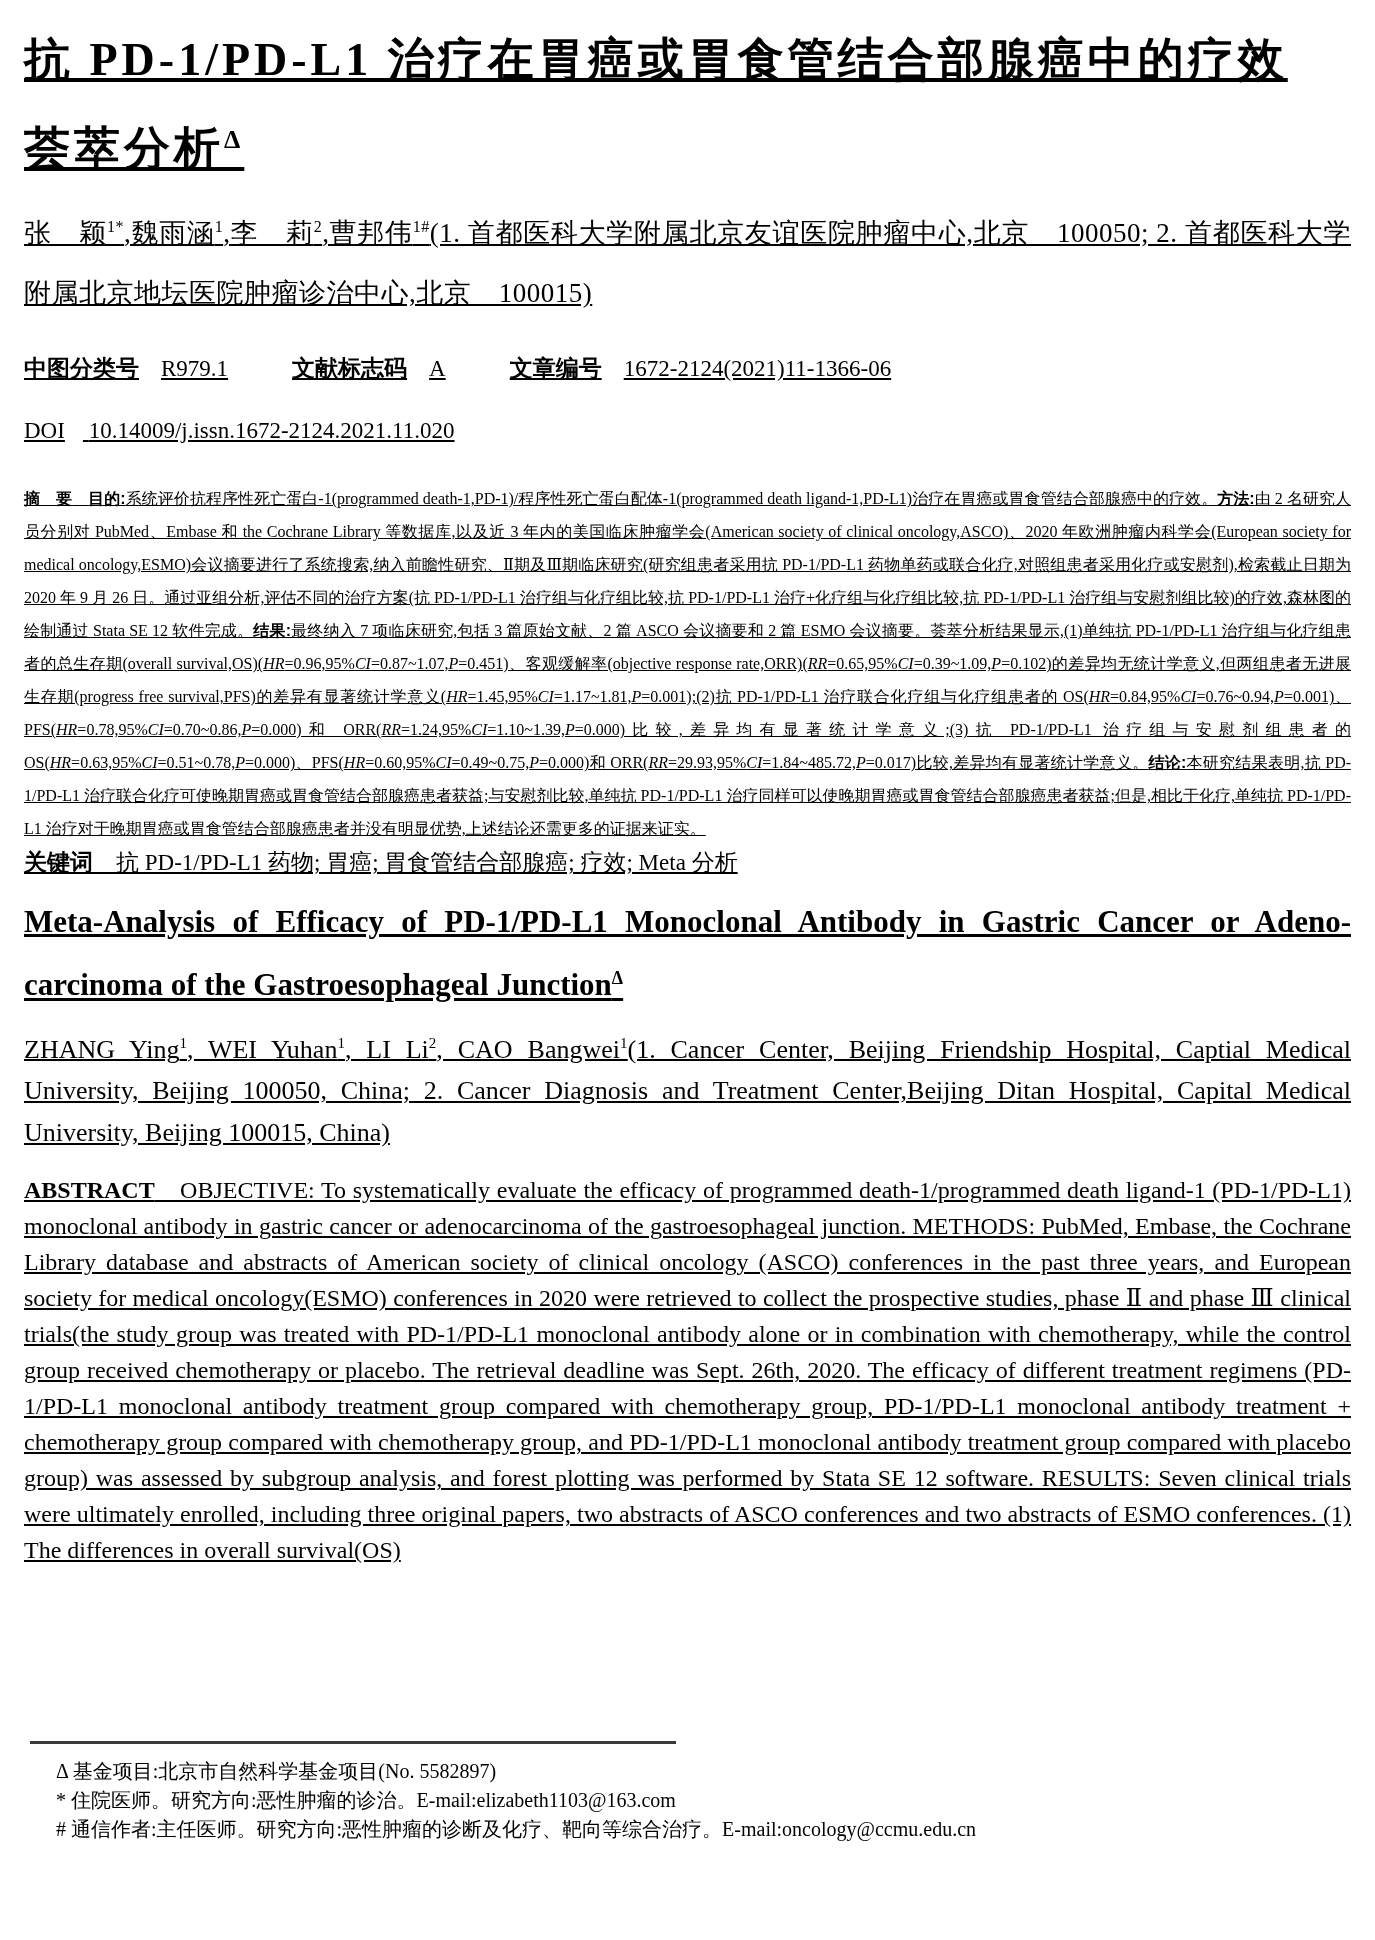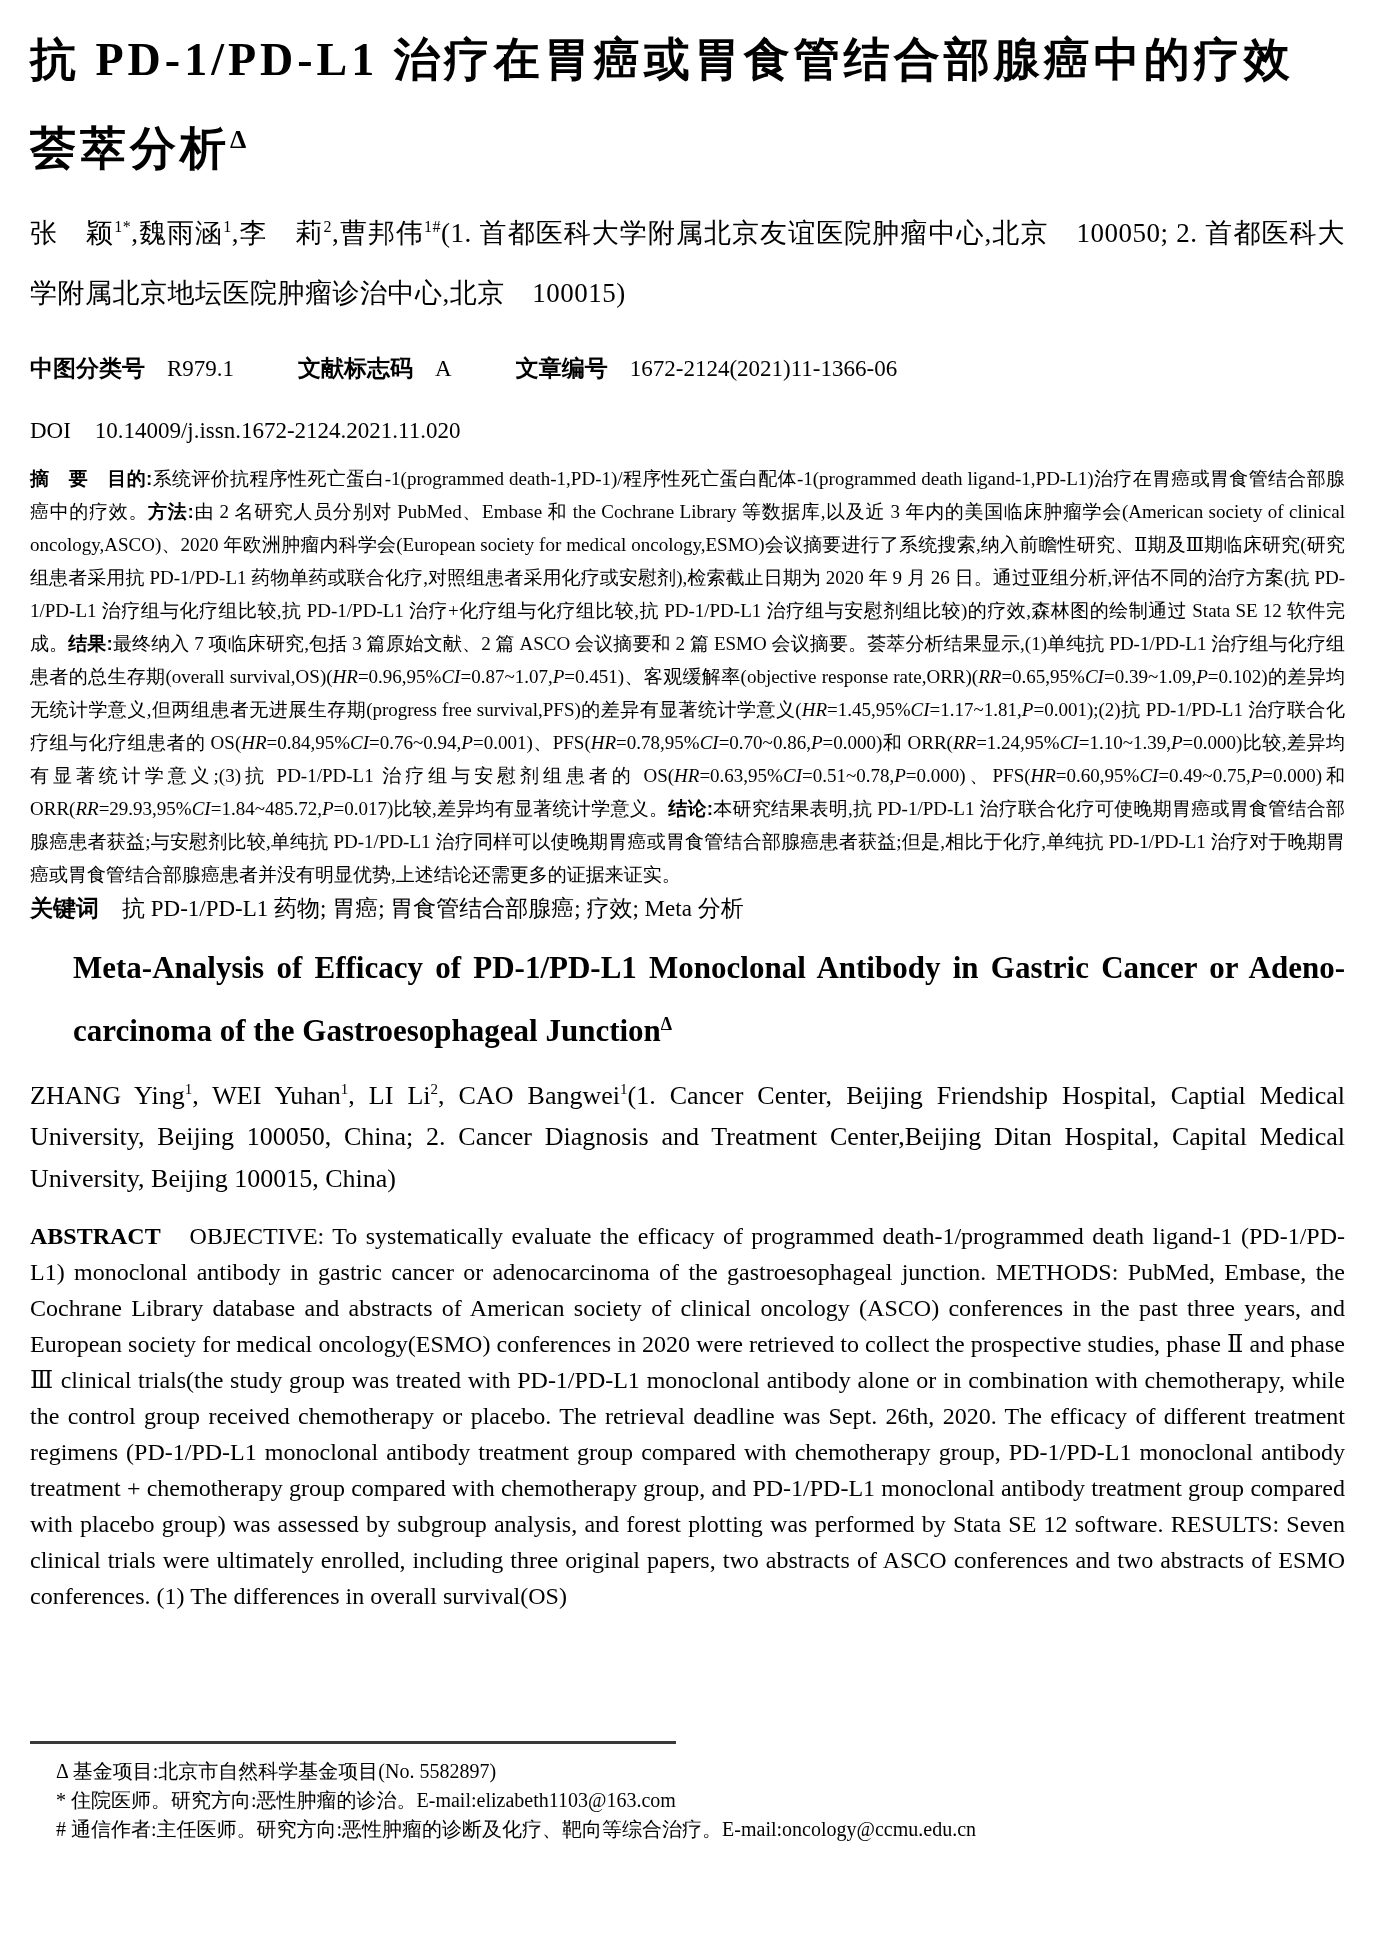--- a/index.html
+++ b/index.html
@@ -1,44 +1,44 @@
 <!DOCTYPE html>
 <html><head>
 <meta charset="utf-8">
 <style>
   html,body{margin:0;padding:0;}
   body{
     width:1375px;height:1940px;position:relative;background:#ffffff;color:#000;
     font-family:"Liberation Serif","DejaVu Serif",serif;
     -webkit-font-smoothing:antialiased;
   }
-  .page{position:absolute;inset:0;padding:0 30px;box-sizing:border-box;overflow:hidden;}
+  .page{position:absolute;inset:0;padding:0 24px;box-sizing:border-box;overflow:hidden;text-decoration:underline;}
 
   
   .zh-title{margin-top:20px;font-weight:700;font-size:46px;line-height:80px;letter-spacing:4px;}
   .zh-title sup{font-size:26px;}
 
   
   .authors-zh{margin-top:8px;font-size:27px;line-height:60px;text-align:justify;letter-spacing:0.5px;}
   .authors-zh sup{font-size:16px;}
 
   
   .meta-row{margin-top:30px;font-size:23px;line-height:30px;display:flex;gap:64px;white-space:nowrap;}
   .meta-item .lbl{font-family:"Liberation Sans","DejaVu Sans",sans-serif;font-weight:700;margin-right:22px;}
   .doi-row{margin-top:32px;font-size:23px;line-height:30px;}
   .doi-row .lbl{margin-right:18px;}
 
   
-  .zh-abstract{margin-top:16px;font-size:19px;line-height:33px;text-align:justify;}
+  .zh-abstract{margin-top:36px;font-size:16px;line-height:33px;text-align:justify;}
   .zh-abstract b, .keywords b{font-family:"Liberation Sans","DejaVu Sans",sans-serif;font-weight:700;}
   .keywords{margin-top:1px;font-size:23px;line-height:33px;}
   i{font-style:italic;}
 
   
-  .en-title{margin-top:14px;font-weight:700;font-size:31px;line-height:57px;margin-left:43px;}
+  .en-title{margin-top:14px;font-weight:700;font-size:31px;line-height:57px;}
   .en-title .jlast{text-align:justify;text-align-last:justify;}
   .en-title sup{font-size:18px;}
 
   
   .en-authors{margin-top:8px;font-size:26px;line-height:42px;text-align:justify;}
   .en-authors sup{font-size:15px;}
 
   
   .en-abstract{margin-top:18px;font-size:24px;line-height:36px;text-align:justify;}
   .en-abstract b{font-weight:700;}

